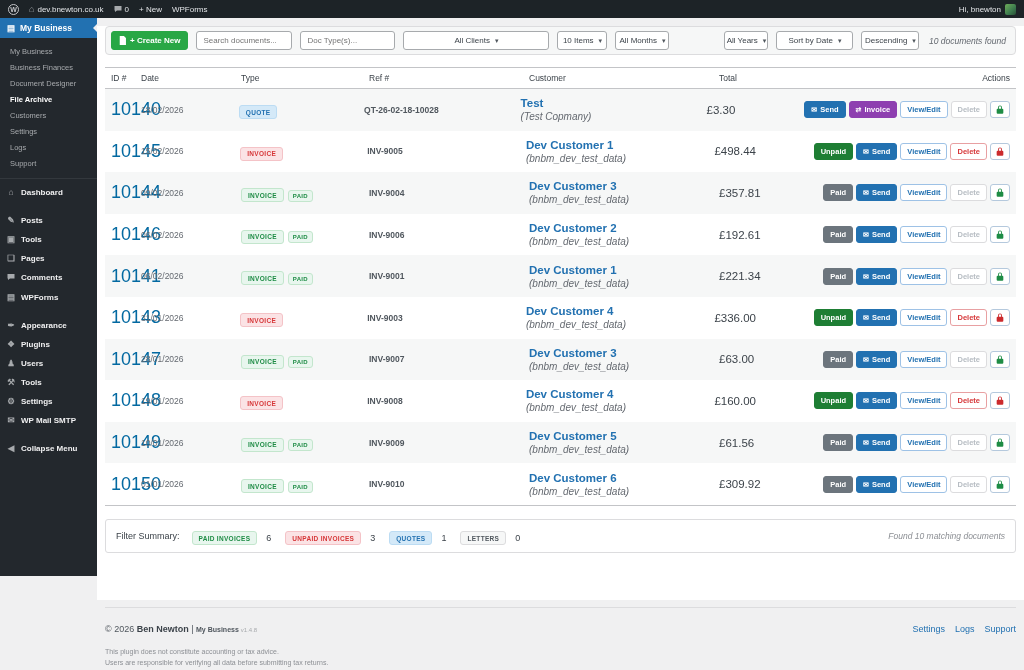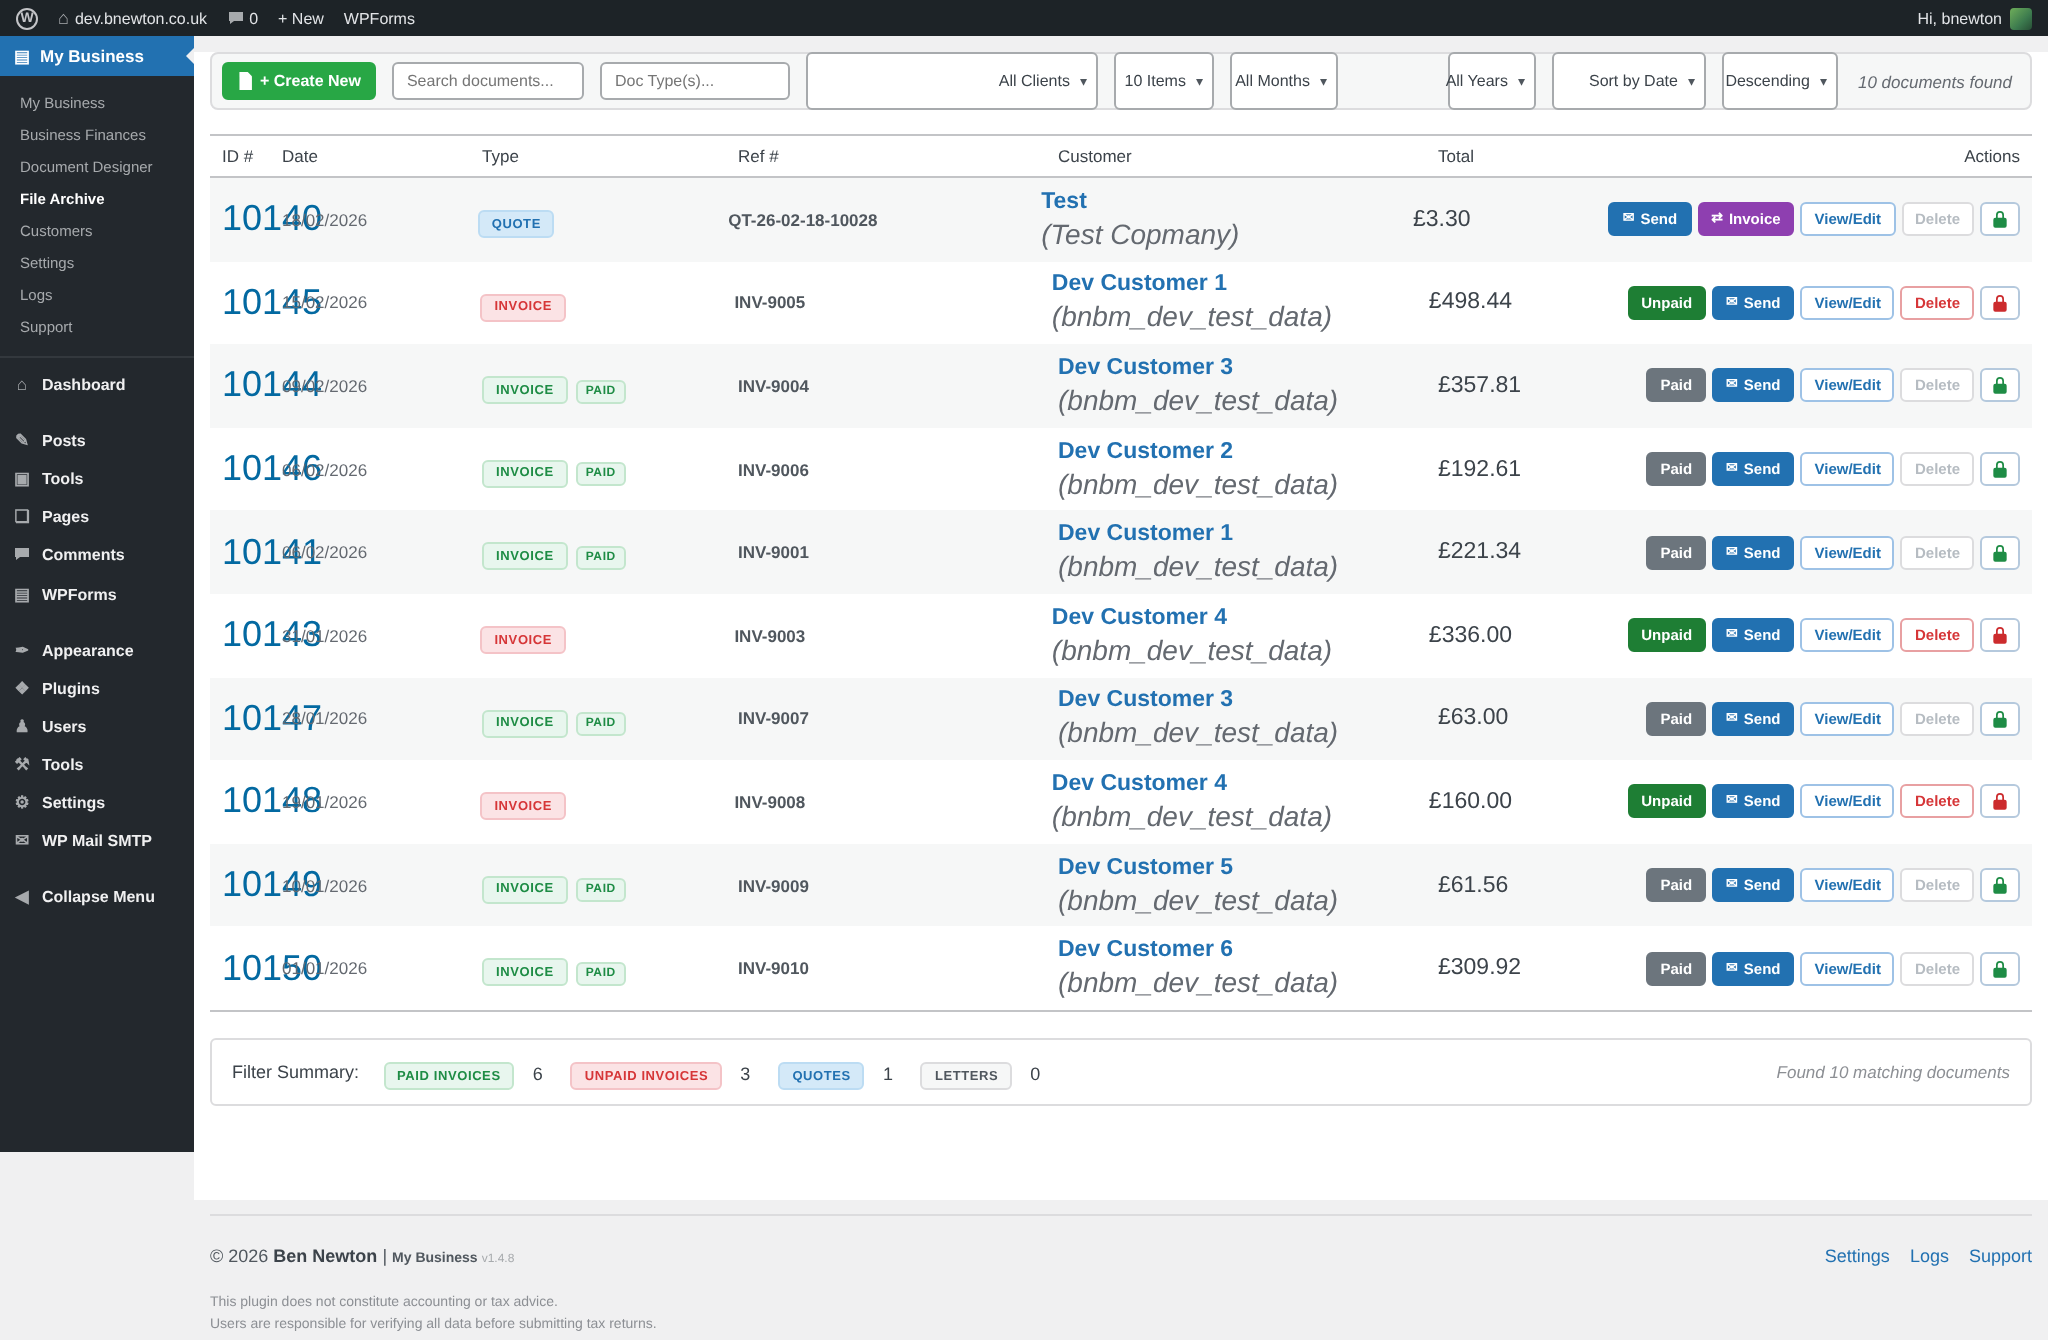--- a/index.html
+++ b/index.html
@@ -51,44 +51,44 @@
 
   
   .toolbar { margin:8px; background:#f6f7f7; border:1px solid #dcdcde; border-radius:4px;
     padding:4px 5px; display:flex; align-items:center; gap:8px; height:29px; }
   .create-btn { background:#28a745; border:1px solid #28a745; color:#fff; font-size:8px;
     font-weight:700; border-radius:3px; padding:4px 7px; display:inline-flex; align-items:center;
     gap:4px; cursor:pointer; white-space:nowrap; font-family:inherit; }
   .tb-input { height:19px; border:1px solid #a7aaad; border-radius:3px; background:#fff;
     font-size:8px; padding:0 6px; color:#3c434a; font-family:inherit; }
   .in-search { width:96px; } .in-doctype { width:95px; }
-  .tb-select { height:29px; border:1px solid #a7aaad; border-radius:3px; background:#fff;
+  .tb-select { height:19px; border:1px solid #a7aaad; border-radius:3px; background:#fff;
     font-size:8px; color:#3c434a; display:inline-flex; align-items:center;
-    justify-content:flex-end; padding:0 5px; gap:5px; cursor:pointer; white-space:nowrap; }
+    justify-content:center; padding:0 5px; gap:5px; cursor:pointer; white-space:nowrap; }
   .chev { font-size:7px; color:#50575e; }
   .s-clients{width:146px;} .s-items{width:50px;} .s-months{width:54px;}
   .s-years{width:44px;margin-left:47px;} .s-sort{width:77px;} .s-order{width:58px;}
   .found-txt { flex:1; text-align:right; font-size:8.5px; font-style:italic; color:#646970;
     padding-right:4px; white-space:nowrap; }
 
   
   .dtable { margin:12px 8px 0 8px; border-top:1px solid #c3c4c7; border-bottom:1px solid #c3c4c7; }
   .thead { display:flex; align-items:center; padding:5px 6px; border-bottom:1px solid #c3c4c7; }
   .th { font-size:8.5px; color:#3c434a; font-weight:400; }
   .trow { display:flex; align-items:center; padding:0 6px; min-height:41.6px; }
   .trow.alt { background:#f6f7f7; }
   .c-id{width:30px;} .c-date{width:100px;} .c-type{width:128px;} .c-ref{width:160px;}
   .c-cust{width:190px;} .c-total{width:100px;}
   .c-act{flex:1; text-align:right; display:flex; justify-content:flex-end; align-items:center; gap:3px;}
   .td-id { font-size:18px; color:#0369a1; }
   .td-date { font-size:8.5px; color:#646970; }
   .td-ref { font-size:8.5px; font-weight:600; color:#50575e; }
   .td-total { font-size:11.5px; color:#3c434a; }
   .cust-link { font-size:11.5px; font-weight:700; color:#2271b1; text-decoration:none; cursor:pointer; display:block; }
-  .cust-note { font-size:14px; font-style:italic; color:#646970; margin-top:2px; }
+  .cust-note { font-size:10px; font-style:italic; color:#646970; margin-top:2px; }
 
   .badge { display:inline-block; font-size:6.5px; font-weight:700; padding:2.5px 6px;
     border-radius:3px; letter-spacing:.3px; margin-right:4px; white-space:nowrap; }
   .b-quote { background:#d4e9f8; color:#2271b1; border:1px solid #bcdcf3; }
   .b-invoice-red { background:#fbe3e5; color:#d63638; border:1px solid #f4c3c7; }
   .b-invoice-green { background:#e8f6ee; color:#1e8c45; border:1px solid #c3e6cd; }
   .b-paid-badge { background:#e8f6ee; color:#1e8c45; border:1px solid #c3e6cd; font-size:6px; padding:2px 4px; }
   .b-letters { background:#f6f7f7; color:#50575e; border:1px solid #dcdcde; }
 
   .abtn { font-size:7.5px; font-weight:600; padding:3px 6px; border-radius:3px;

